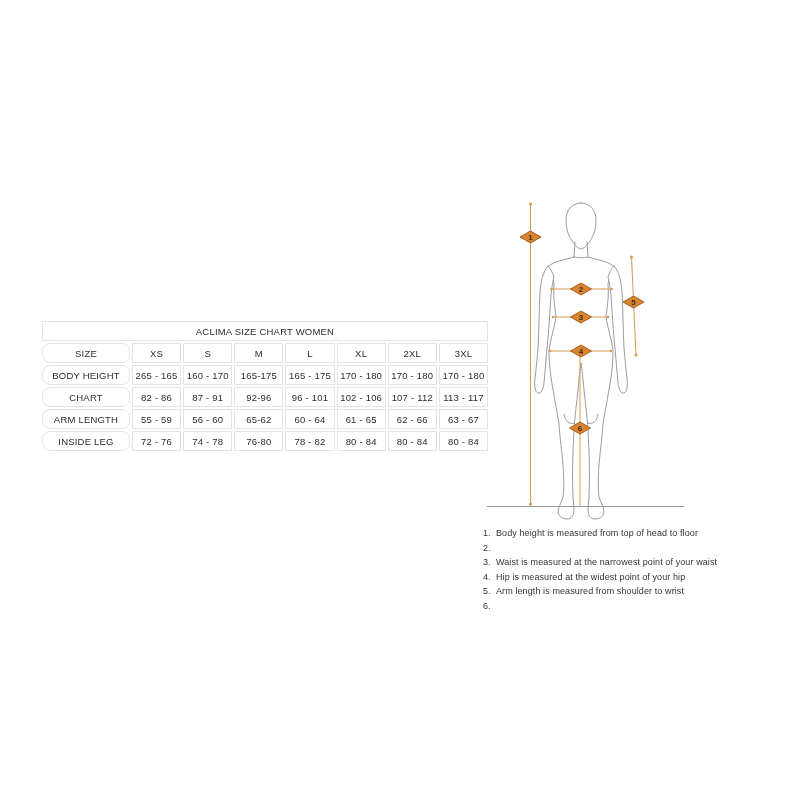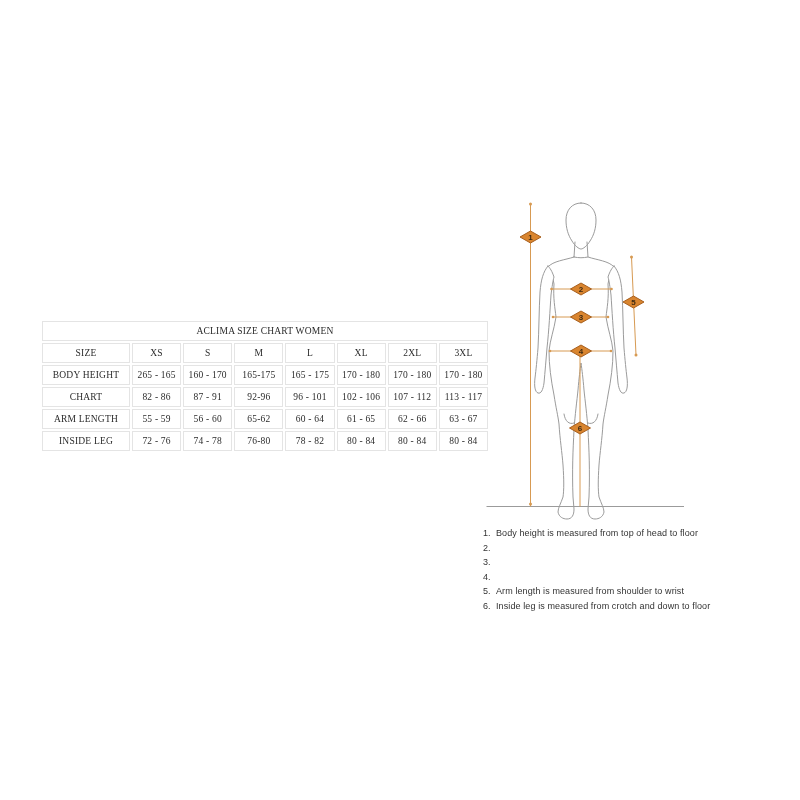--- a/index.html
+++ b/index.html
@@ -3,24 +3,24 @@
 <meta charset="utf-8">
 <style>
   html,body{margin:0;padding:0;background:#fff;}
   .canvas{position:relative;width:800px;height:800px;background:#fff;overflow:hidden;
           font-family:"Liberation Sans",sans-serif;}
 
   
   table.size-chart{position:absolute;left:40px;top:319px;width:450px;
 Instruction    border-collapse:collapse;table-layout:fixed;}
   table.size-chart td{border:1px solid #e4e4e4;font-size:9.5px;color:#2b2b2b;
-    text-align:center;height:18px;padding:0;letter-spacing:.2px;white-space:nowrap;font-family:Liberation Serif, serif;}
+    text-align:center;height:18px;padding:0;letter-spacing:.2px;white-space:nowrap;}
   td.t-title{font-size:10.5px;text-align:left;padding-left:8px;letter-spacing:.5px;
     height:17px;color:#222;}
-  td.label{text-align:left;padding-left:8px;letter-spacing:.4px;}
+  td.label{text-align:left;padding-left:8px;letter-spacing:.4px;border-radius:8px;}
 
   
   .figure-svg{position:absolute;left:480px;top:185px;width:280px;height:340px;}
   .outline{fill:#ffffff;stroke:#9b9b9b;stroke-width:1;stroke-linejoin:round;stroke-linecap:round;}
   .hint{fill:none;stroke:#9b9b9b;stroke-width:1;stroke-linecap:round;}
   .floor{stroke:#9b9b9b;stroke-width:1;}
   .mline{stroke:#d79a52;stroke-width:1;}
   .mdot{fill:#d79a52;}
   .marker{fill:#d9852f;stroke:#a85f1d;stroke-width:1;}
   .marker-num{font-family:"Liberation Sans",sans-serif;font-size:8px;font-weight:bold;
@@ -187,27 +187,28 @@
   <div class="legend">
       <div class="legend-item">
         <span class="num">1.</span>
         <span>Body height is measured from top of head to floor</span>
       </div>
       <div class="legend-item">
         <span class="num">2.</span>
       </div>
       <div class="legend-item">
         <span class="num">3.</span>
+        <span>Waist is measured at the narrowest point of your waist</span>
       </div>
       <div class="legend-item">
         <span class="num">4.</span>
+        <span>Hip is measured at the widest point of your hip</span>
       </div>
       <div class="legend-item">
         <span class="num">5.</span>
         <span>Arm length is measured from shoulder to wrist</span>
       </div>
       <div class="legend-item">
         <span class="num">6.</span>
-        <span>Inside leg is measured from crotch and down to floor</span>
       </div>
     </div>
 
 </div>
 
 </body></html>

